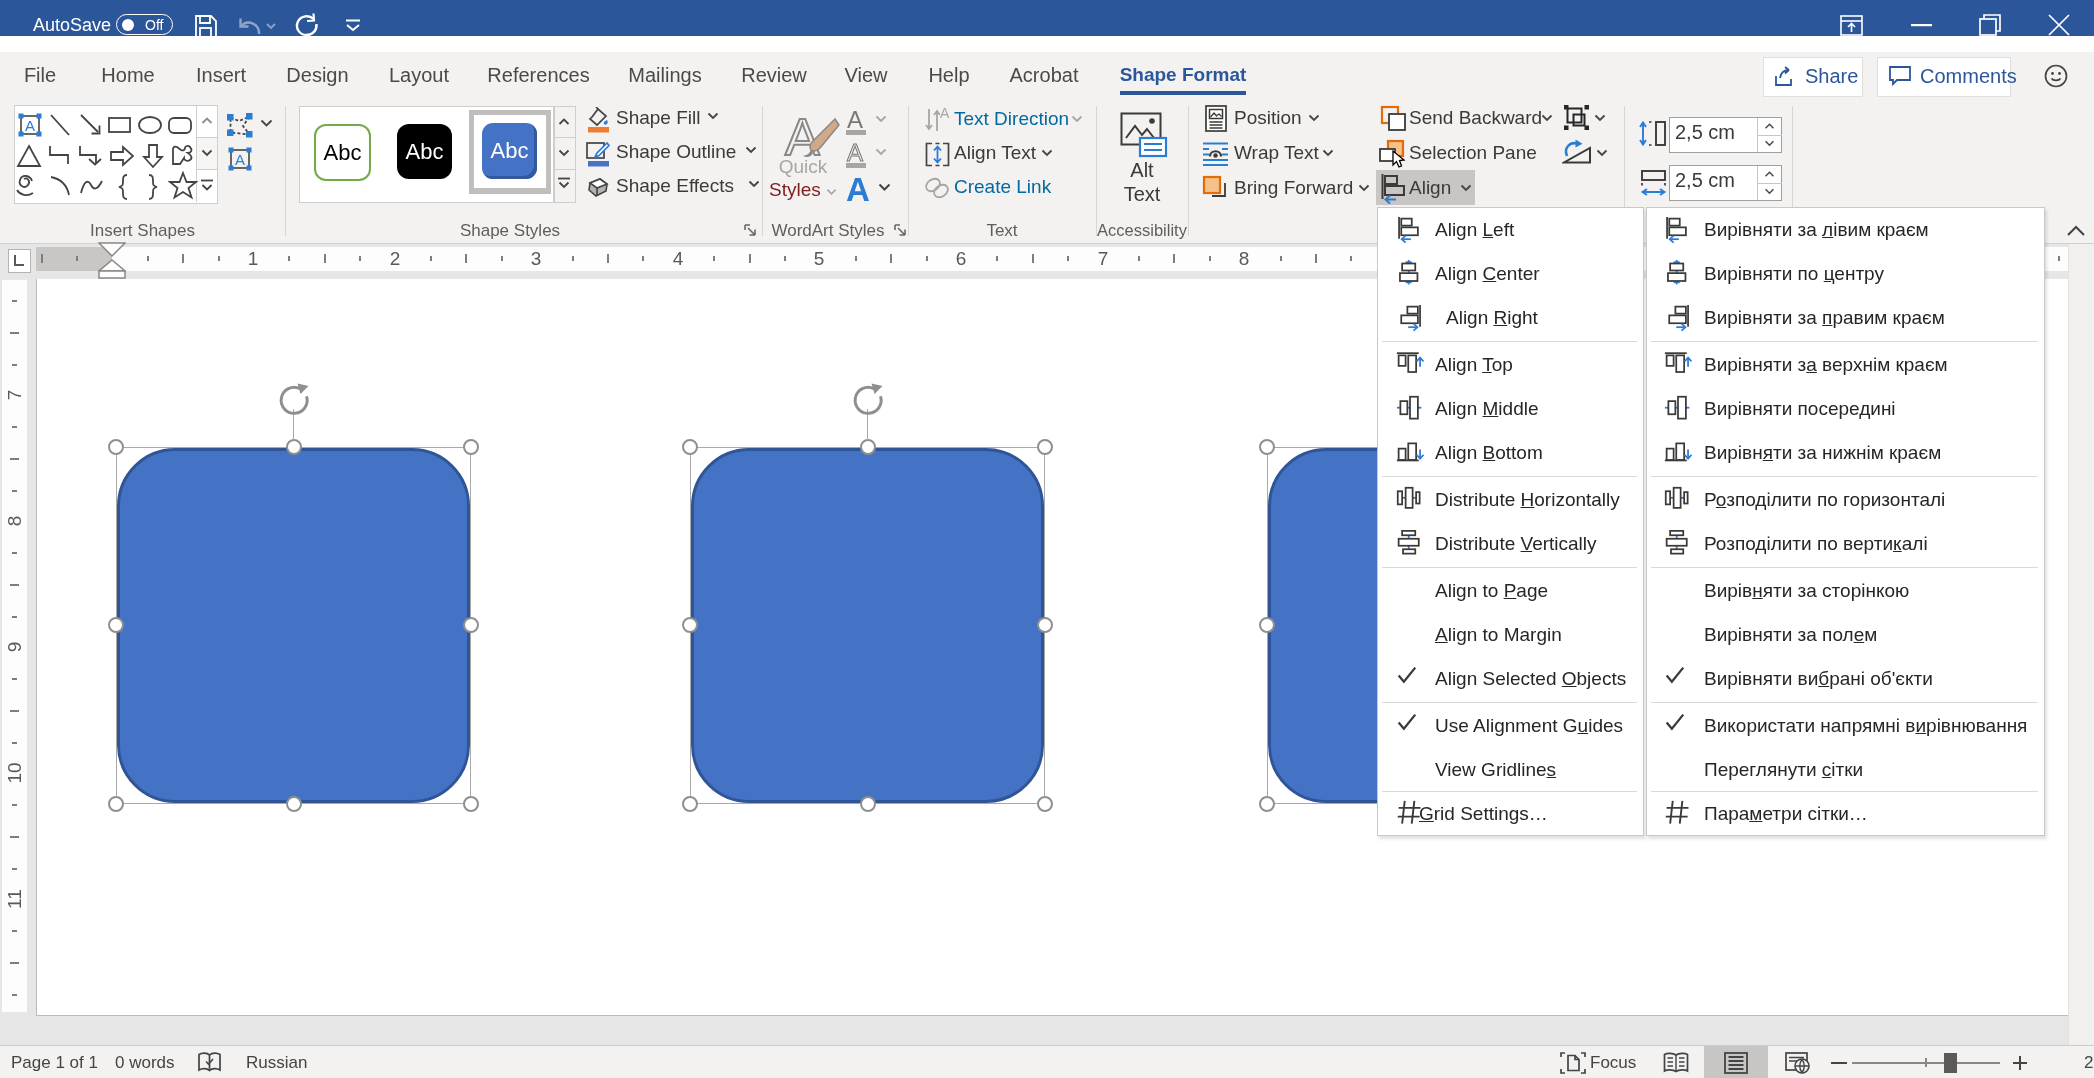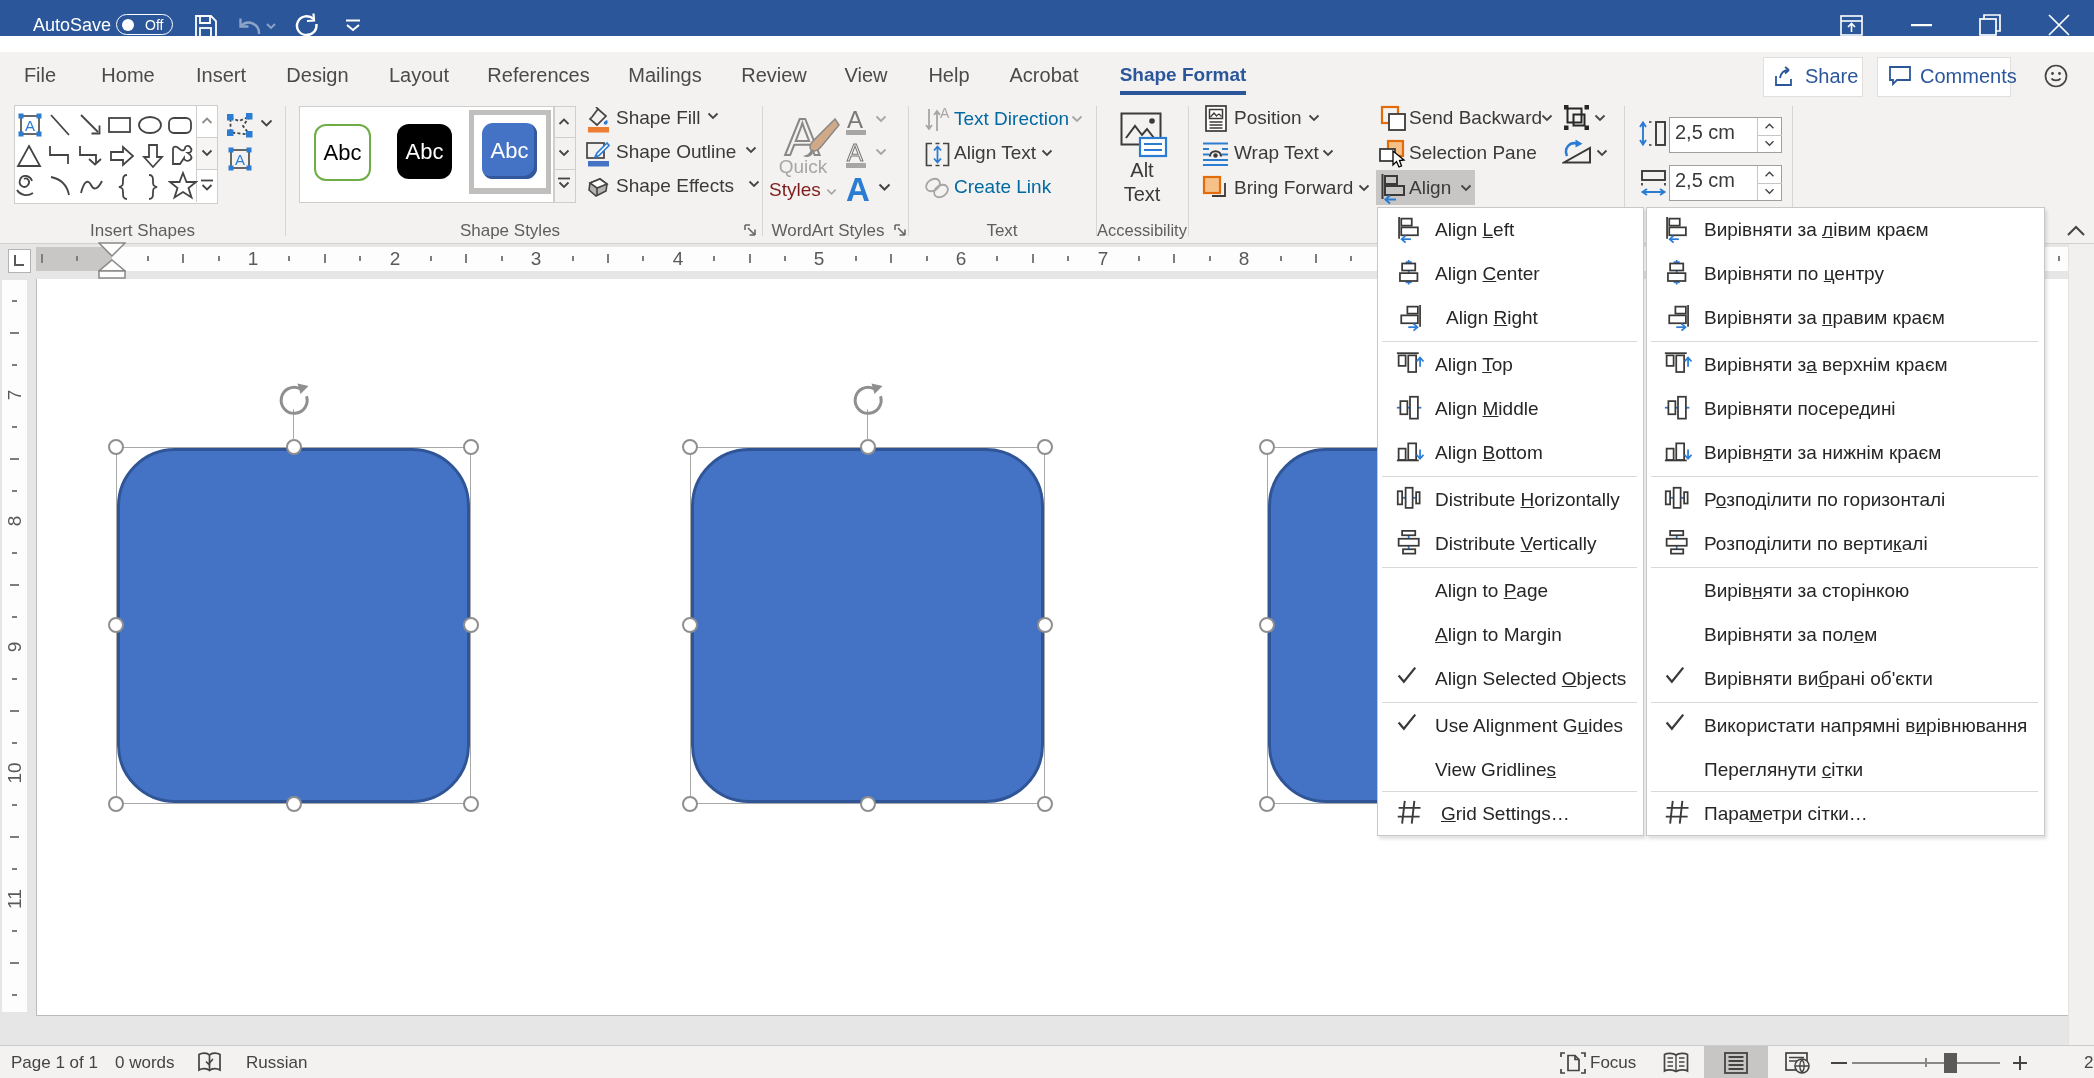--- a/index.html
+++ b/index.html
@@ -700,21 +700,21 @@
     <div class="mi" style="left:57px;top:406px;"><u>A</u>lign to Margin</div>
     <div class="mi" style="left:57px;top:450px;">Align Selected <u>O</u>bjects</div>
     <svg class="micon" style="left:18px;top:457px" viewBox="0 0 30 32" width="30" height="32">
       <use href="#i-check"></use>
     </svg>
     <div class="mi" style="left:57px;top:497px;">Use Alignment G<u>u</u>ides</div>
     <svg class="micon" style="left:18px;top:504px" viewBox="0 0 30 32" width="30" height="32">
       <use href="#i-check"></use>
     </svg>
     <div class="mi" style="left:57px;top:541px;">View Gridline<u>s</u></div>
-    <div class="mi" style="left:63px;top:585px;"><u>G</u>rid Settings…</div>
+    <div class="mi" style="left:41px;top:585px;"><u>G</u>rid Settings…</div>
     <svg class="micon" style="left:18px;top:592px" viewBox="0 0 30 32" width="30" height="32">
       <use href="#i-grid"></use>
     </svg>
     <div class="msep" style="left:4px;top:133px;width:255px;"></div>
     <div class="msep" style="left:4px;top:268px;width:255px;"></div>
     <div class="msep" style="left:4px;top:359px;width:255px;"></div>
     <div class="msep" style="left:4px;top:494px;width:255px;"></div>
     <div class="msep" style="left:4px;top:583px;width:255px;"></div>
   </div>
 <div class="menu" style="left:1646px;top:207px;width:397px;height:627px;">

